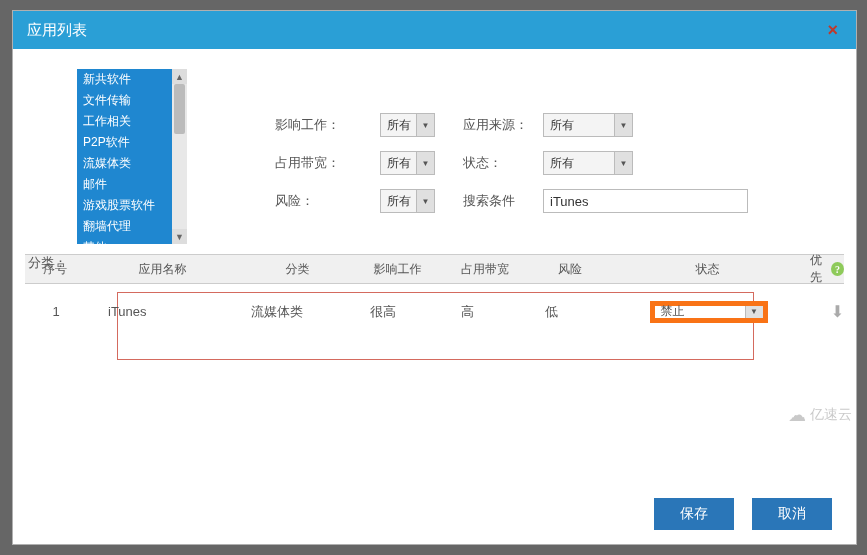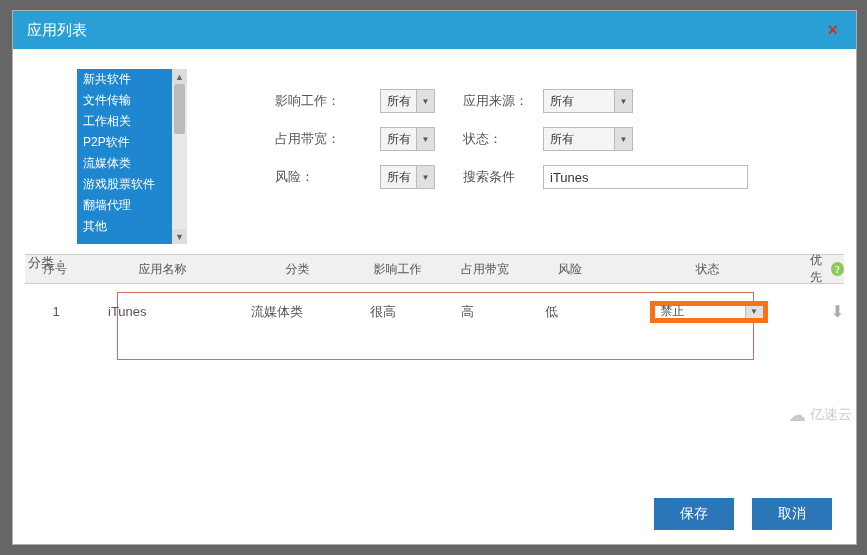--- a/index.html
+++ b/index.html
@@ -107,21 +107,21 @@
     }
     .category-label {
       position: absolute;
       left: 15px;
       top: 205px;
       color: #555;
       font-size: 13px;
     }
     .filter-grid {
       margin-left: 88px;
-      margin-top: 20px;
+      margin-top: 44px;
     }
     .filter-row {
       display: flex;
       align-items: center;
       margin-bottom: 14px;
     }
     .filter-label {
       width: 105px;
       color: #555;
       font-size: 13px;
@@ -290,20 +290,21 @@
   <div class="dialog-body">
     <div class="filter-area">
 
       <div class="category-list-wrapper">
         <div class="category-list">
           <div>新共软件</div>
           <div>文件传输</div>
           <div>工作相关</div>
           <div>P2P软件</div>
           <div>流媒体类</div>
+          <div>邮件</div>
           <div>游戏股票软件</div>
           <div>翻墙代理</div>
           <div>其他</div>
 
         </div>
         <div class="cat-scroll">
           <div class="cat-scroll-arrow">▲</div>
           <div class="cat-scroll-thumb"></div>
           <div class="cat-scroll-arrow">▼</div>
         </div>

